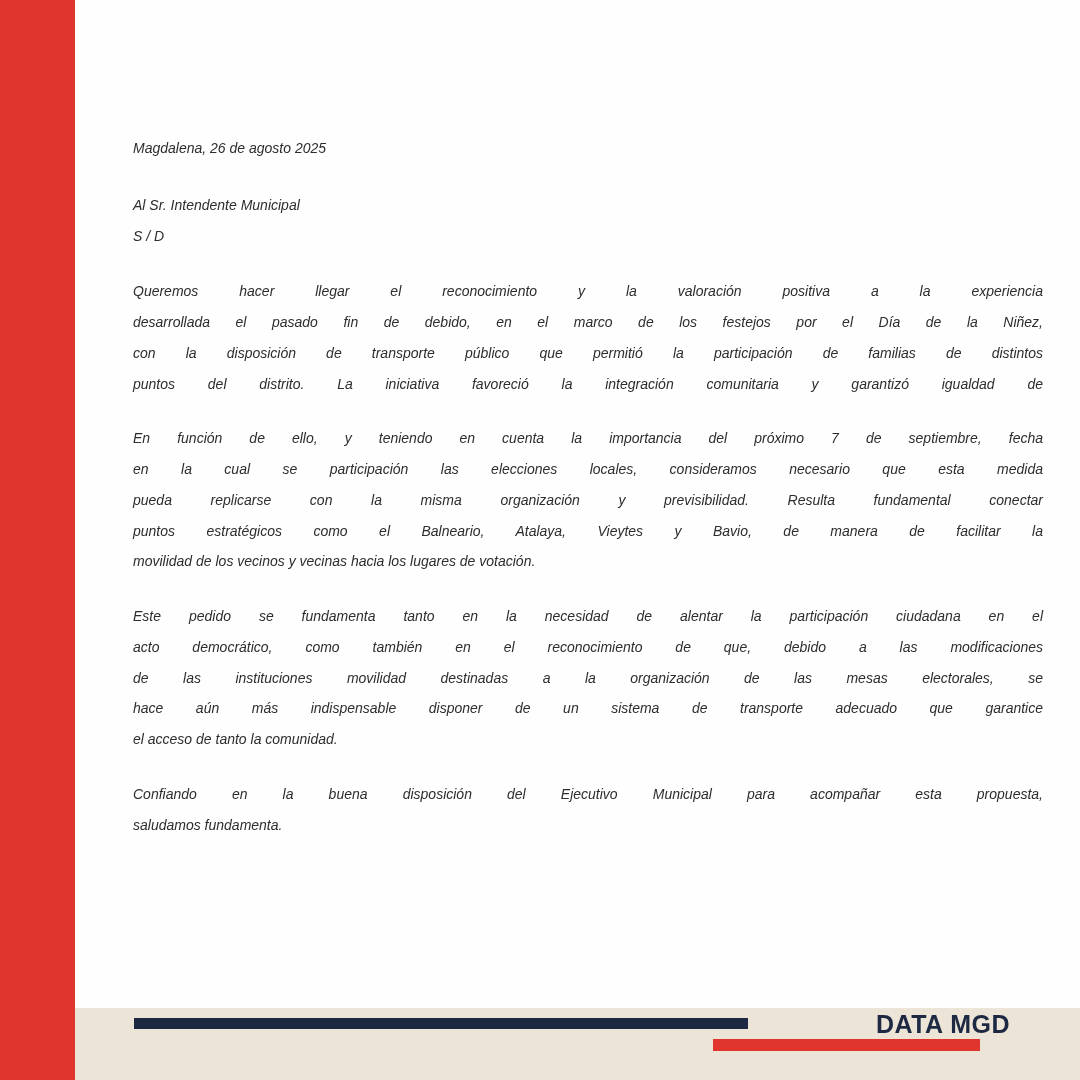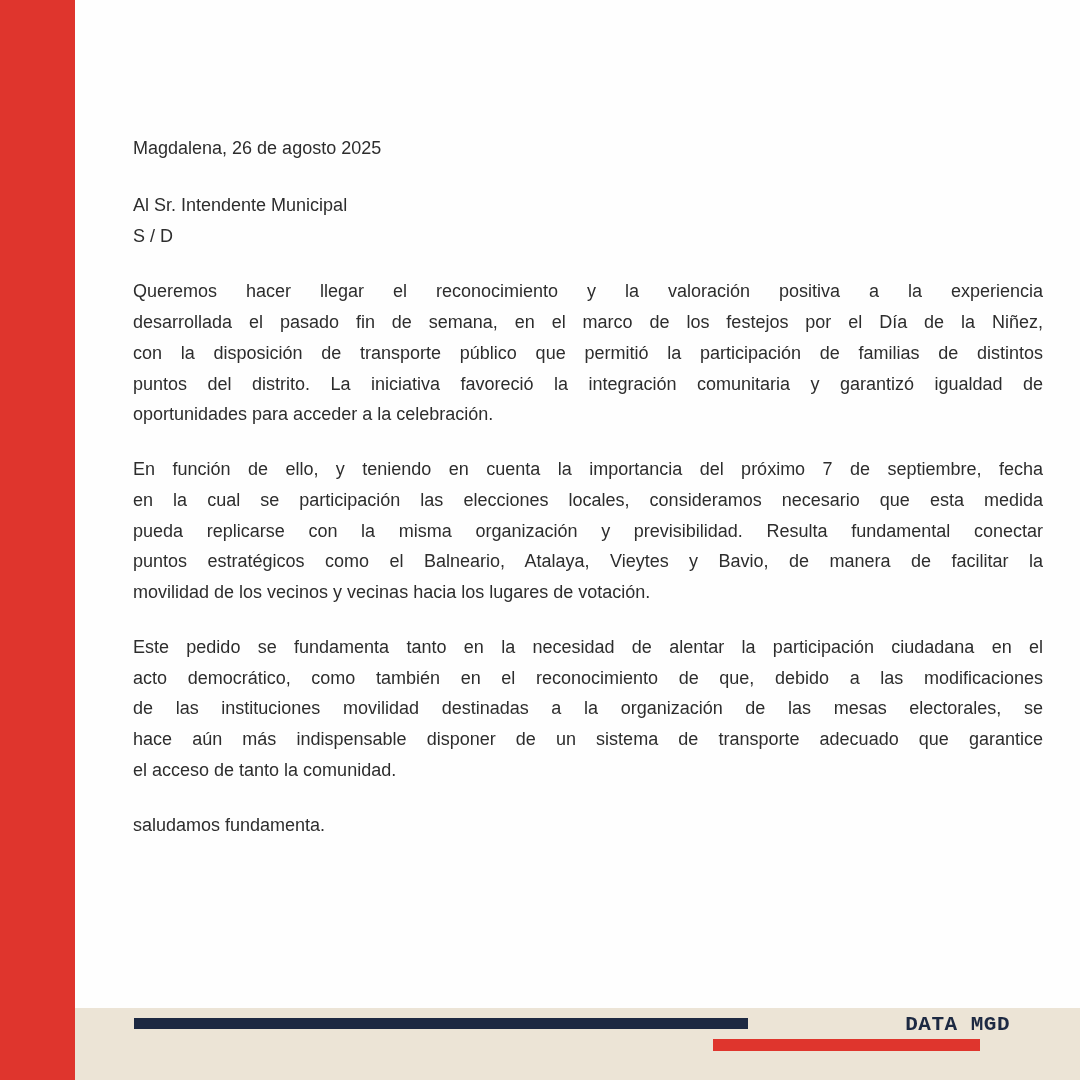--- a/index.html
+++ b/index.html
@@ -27,23 +27,24 @@
     width:75px;height:1080px;
     background:var(--accent-red);
     z-index:3;
   }
   
   .letter{
     position:absolute;
     left:133px;top:133px;
     width:922px;
     color:var(--ink);
-    font-size:18px;
+    font-size:14px;
     line-height:30.75px;
     z-index:1;
+    font-style:italic;
   }
   .date-line{margin:0 0 26px 0;}
   .recipient{margin:0 0 25px 0;}
   .salutation{margin:0 0 34px 0;}
   .paragraph{margin:0 12px 24px 0;}
   .paragraph .line{
     text-align:justify;
     text-align-last:justify;
   }
   .paragraph .line-last{
@@ -58,23 +59,23 @@
   }
   .navy-bar{
     position:absolute;
     left:134px;top:10px;
     width:614px;height:11px;
     background:var(--navy);
   }
   .brand{
     position:absolute;
     right:70px;top:3px;
-    font-family:Liberation Mono, monospace;
+    font-family:Liberation Sans, sans-serif;
     font-weight:700;
-    font-size:21px;line-height:27px;
+    font-size:25px;line-height:27px;
     letter-spacing:0.5px;
     color:var(--navy);
   }
   .red-bar{
     position:absolute;
     left:713px;top:31px;
     width:267px;height:12px;
     background:var(--accent-red);
   }
 </style>
@@ -89,43 +90,43 @@
     <div class="date-line">Magdalena, 26 de agosto 2025</div>
 
     <div class="recipient">
       <div>Al Sr. Intendente Municipal</div>
       <div>S / D</div>
     </div>
 
 
     <div class="paragraph">
         <div class="line">Queremos hacer llegar el reconocimiento y la valoración positiva a la experiencia</div>
-        <div class="line">desarrollada el pasado fin de semana, en el marco de los festejos por el Día de la Niñez,</div>
+        <div class="line">desarrollada el pasado fin de debido, en el marco de los festejos por el Día de la Niñez,</div>
         <div class="line">con la disposición de transporte público que permitió la participación de familias de distintos</div>
         <div class="line">puntos del distrito. La iniciativa favoreció la integración comunitaria y garantizó igualdad de</div>
-        <div class="line line-last">oportunidades para acceder a la celebración.</div>
       </div>
 
     <div class="paragraph">
         <div class="line">En función de ello, y teniendo en cuenta la importancia del próximo 7 de septiembre, fecha</div>
         <div class="line">en la cual se participación las elecciones locales, consideramos necesario que esta medida</div>
         <div class="line">pueda replicarse con la misma organización y previsibilidad. Resulta fundamental conectar</div>
         <div class="line">puntos estratégicos como el Balneario, Atalaya, Vieytes y Bavio, de manera de facilitar la</div>
         <div class="line line-last">movilidad de los vecinos y vecinas hacia los lugares de votación.</div>
       </div>
 
     <div class="paragraph">
         <div class="line">Este pedido se fundamenta tanto en la necesidad de alentar la participación ciudadana en el</div>
         <div class="line">acto democrático, como también en el reconocimiento de que, debido a las modificaciones</div>
         <div class="line">de las instituciones movilidad destinadas a la organización de las mesas electorales, se</div>
         <div class="line">hace aún más indispensable disponer de un sistema de transporte adecuado que garantice</div>
         <div class="line line-last">el acceso de tanto la comunidad.</div>
       </div>
 
     <div class="paragraph">
+        <div class="line">Confiando en la buena disposición del Ejecutivo Municipal para acompañar esta propuesta,</div>
         <div class="line line-last">saludamos fundamenta.</div>
       </div>
   </main>
 
   <footer class="footer-band">
     <div class="navy-bar"></div>
     <div class="brand">DATA MGD</div>
     <div class="red-bar"></div>
   </footer>
 

